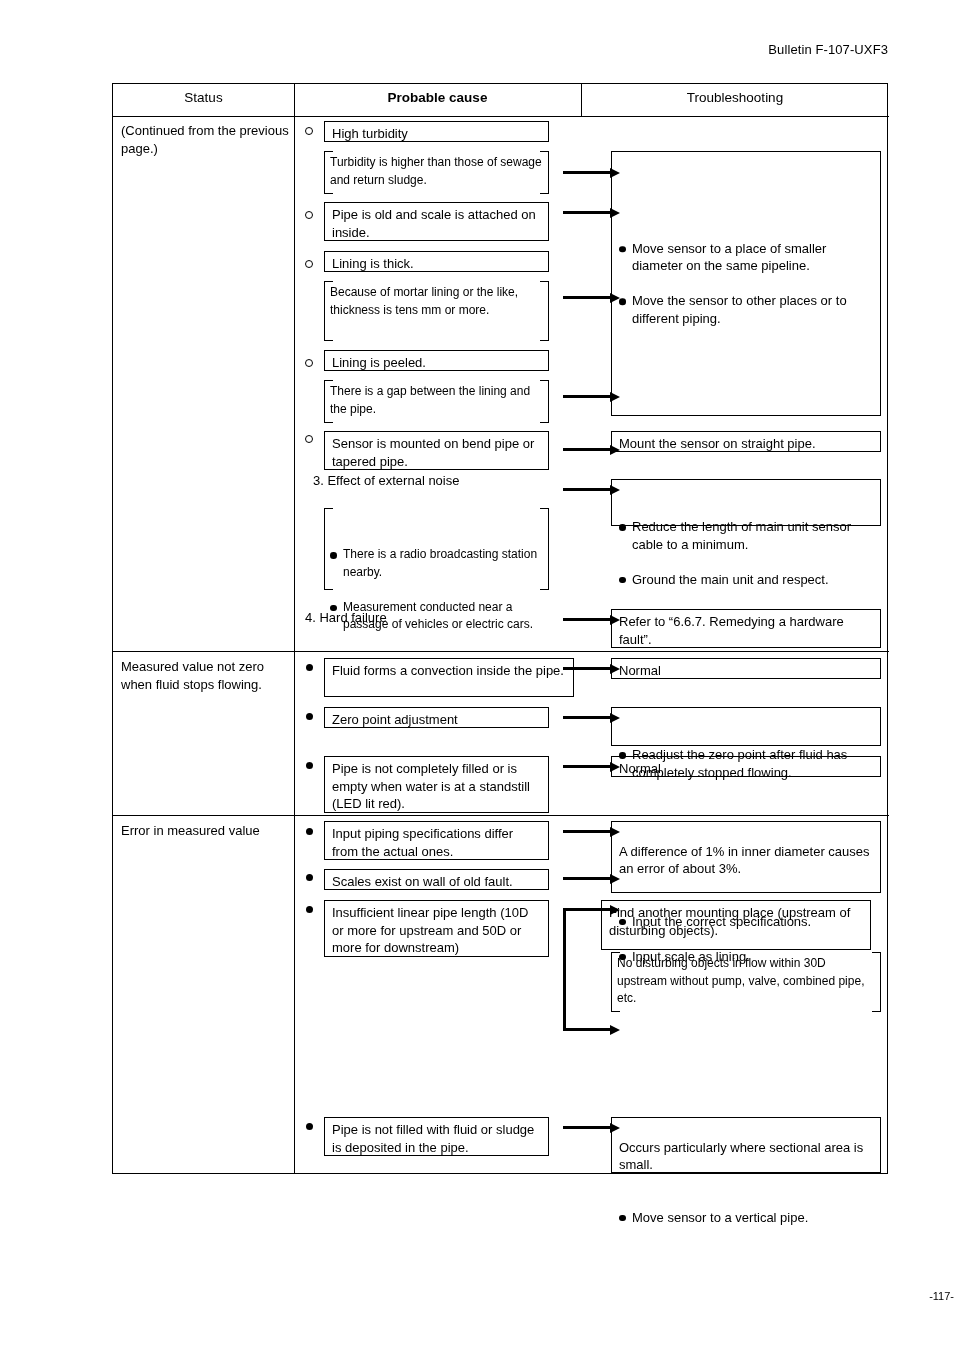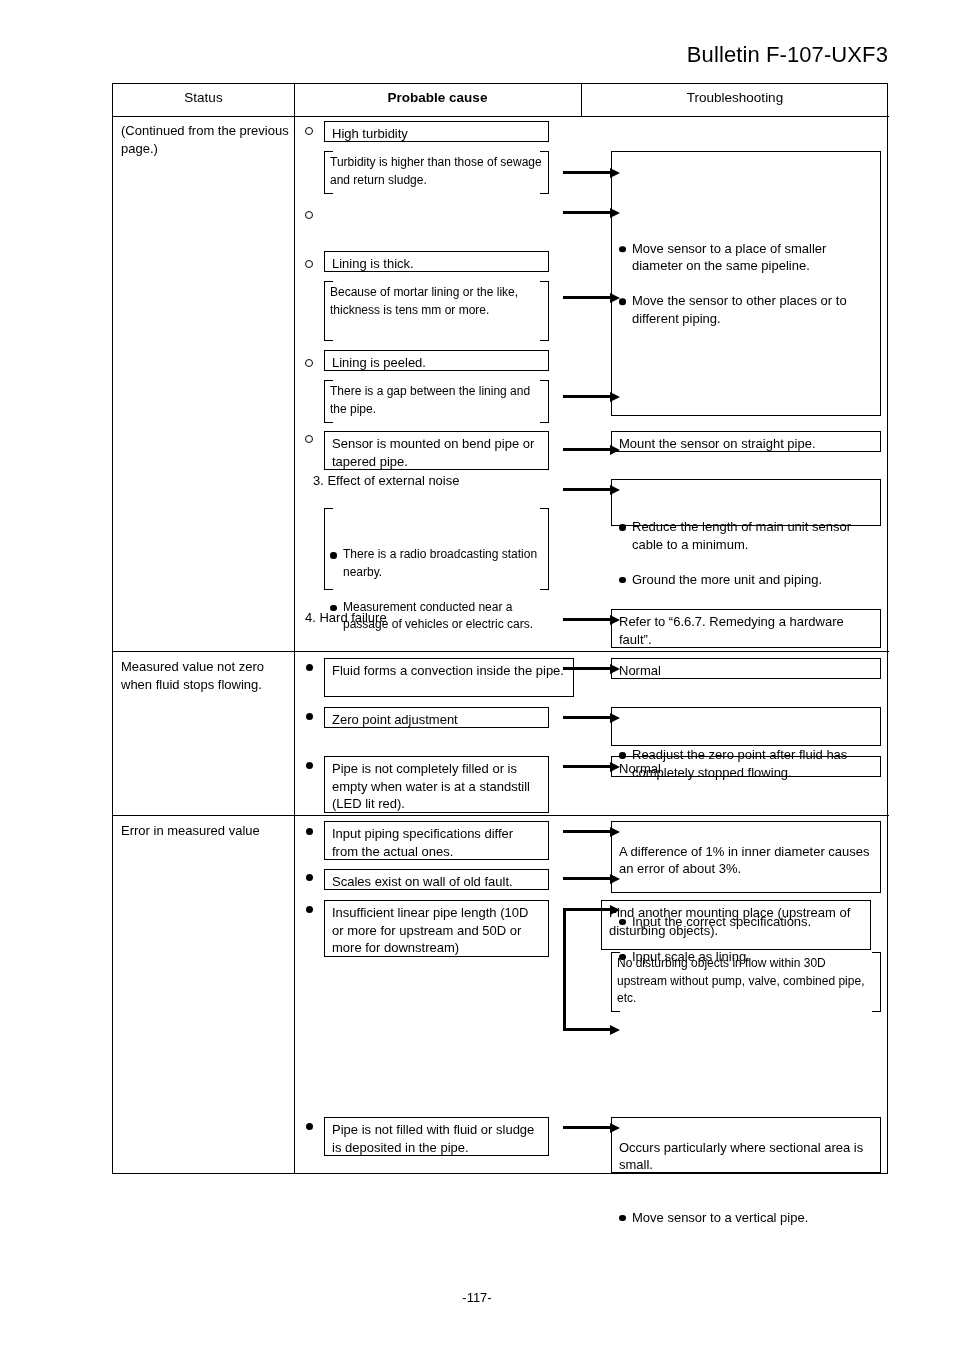--- a/index.html
+++ b/index.html
@@ -14,33 +14,33 @@
     font-family: "Liberation Sans", sans-serif;
     color: #000000;
     -webkit-font-smoothing: antialiased;
   }
 
   
   #bulletin-title {
     position: absolute;
     right: 66px;
     top: 42px;
-    font-size: 22px;
+    font-size: 13px;
     letter-spacing: 0.1px;
     white-space: nowrap;
   }
 
   
   #page-number {
     position: absolute;
     left: 0;
     right: 0;
     top: 1290px;
-    text-align: center;
-    font-size: 13px;
+    text-align: right;
+    font-size: 11px;
   }
 
   
   #table-frame {
     position: absolute;
     left: 112px;
     top: 83px;
     width: 776px;
     height: 1091px;
     border: 1.5px solid #000;
@@ -219,20 +219,21 @@
   <div class="marker-open" style="left:192px; top:43px;"></div>
   <div class="marker-open" style="left:192px; top:127px;"></div>
   <div class="marker-open" style="left:192px; top:176px;"></div>
   <div class="marker-open" style="left:192px; top:275px;"></div>
   <div class="marker-open" style="left:192px; top:351px;"></div>
 
   <div class="box" style="left:211px; top:37px; width:225px; height:21px;">High turbidity</div>
 
   <div class="bracket" style="left:211px; top:68px; width:225px; height:41px;">Turbidity is higher than those of sewage and return sludge.</div>
 
+  <div class="box" style="left:211px; top:118px; width:225px; height:39px;">Pipe is old and scale is attached on inside.</div>
 
   <div class="box" style="left:211px; top:167px; width:225px; height:21px;">Lining is thick.</div>
 
   <div class="bracket" style="left:211px; top:198px; width:225px; height:58px;">Because of mortar lining or the like, thickness is tens mm or more.</div>
 
   <div class="box" style="left:211px; top:266px; width:225px; height:21px;">Lining is peeled.</div>
 
   <div class="bracket" style="left:211px; top:297px; width:225px; height:41px;">There is a gap between the lining and the pipe.</div>
 
   <div class="box" style="left:211px; top:347px; width:225px; height:39px;">Sensor is mounted on bend pipe or tapered pipe.</div>
@@ -263,21 +264,21 @@
         <li>Move the sensor to other places or to different piping.</li>
       </ul>
     </div>
   </div>
 
   <div class="box" style="left:498px; top:347px; width:270px; height:21px;">Mount the sensor on straight pipe.</div>
 
   <div class="box" style="left:498px; top:395px; width:270px; height:47px;">
     <ul class="blist">
       <li>Reduce the length of main unit sensor cable to a minimum.</li>
-      <li>Ground the more unit and piping.</li>
+      <li>Ground the main unit and respect.</li>
     </ul>
   </div>
 
   <div class="box" style="left:498px; top:525px; width:270px; height:39px;">Refer to “6.6.7. Remedying a hardware fault”.</div>
 
   <div class="status-label" style="top:574px;">Measured value not zero when fluid stops flowing.</div>
 
   <div class="marker-dot" style="left:193px; top:580px;"></div>
   <div class="marker-dot" style="left:193px; top:629px;"></div>
   <div class="marker-dot" style="left:193px; top:678px;"></div>

